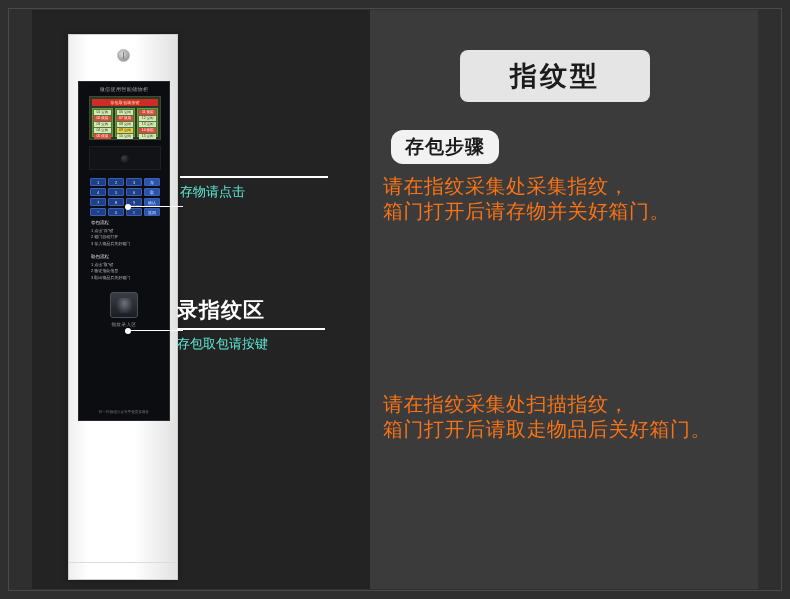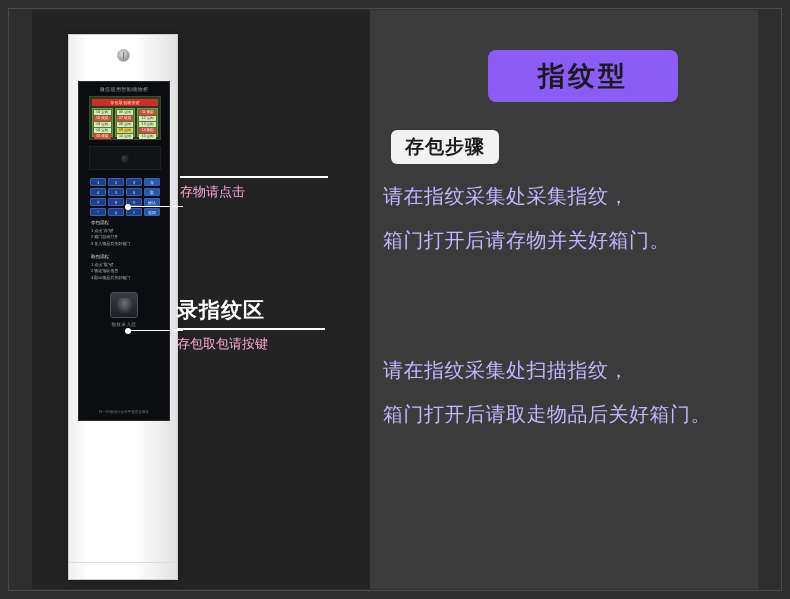--- a/index.html
+++ b/index.html
@@ -275,74 +275,74 @@
     white-space: nowrap;
   }
   .callout .cline {
     width: 148px;
     height: 2px;
     background: #ffffff;
     margin: 4px 0 5px 0;
   }
   .callout .csub {
     font-size: 13px;
-    color: #f9a8d4;
+    color: #5eead4;
     white-space: nowrap;
   }
   .leader {
     position: absolute;
     height: 1px;
     background: #ffffff;
   }
   .leader .dot {
     position: absolute;
     left: -3px;
     top: -2.5px;
     width: 6px;
     height: 6px;
     border-radius: 50%;
     background: #ffffff;
   }
 
   
   .title-pill {
     position: absolute;
-    left: 488px;
+    left: 460px;
     top: 50px;
     width: 190px;
     height: 52px;
-    background: #8b5cf6;
+    background: #e5e5e5;
     border-radius: 8px;
     display: flex;
     align-items: center;
     justify-content: center;
     color: #1b1b1b;
     font-size: 27px;
     font-weight: bold;
     letter-spacing: 3px;
   }
   .step-pill {
     position: absolute;
     height: 34px;
     background: #f2f2f2;
-    border-radius: 6px;
+    border-radius: 12px;
     display: flex;
     align-items: center;
     padding: 0 14px;
     color: #1b1b1b;
     font-size: 19px;
     font-weight: bold;
     letter-spacing: 1px;
     box-sizing: border-box;
   }
   .step-body {
     position: absolute;
-    color: #c4b5fd;
+    color: #f97316;
     font-size: 20px;
-    line-height: 44px;
+    line-height: 25px;
     letter-spacing: 0.5px;
   }
   .step-pill.p1 { left: 391px; top: 130px; }
   .step-body.b1 { left: 383px; top: 174px; width: 360px; }
   .step-pill.p2 { left: 391px; top: 304px; }
   .step-body.b2 { left: 383px; top: 348px; width: 360px; }
 </style>
 </head>
 <body>
 
@@ -446,15 +446,15 @@
     <div class="cline"></div>
     <div class="csub">存包取包请按键</div>
   </div>
 
   <div class="title-pill">指纹型</div>
 
   <div class="step-pill p1">存包步骤</div>
   <div class="step-body b1" style="white-space: pre-line;">请在指纹采集处采集指纹，
 箱门打开后请存物并关好箱门。</div>
 
-  <div class="step-body b2" style="white-space: pre-line;">请在指纹采集处扫描指纹，
+  <div class="step-body b2" style="white-space: pre-line; margin-top: 44px;">请在指纹采集处扫描指纹，
 箱门打开后请取走物品后关好箱门。</div>
 </div>
 
 </body></html>

